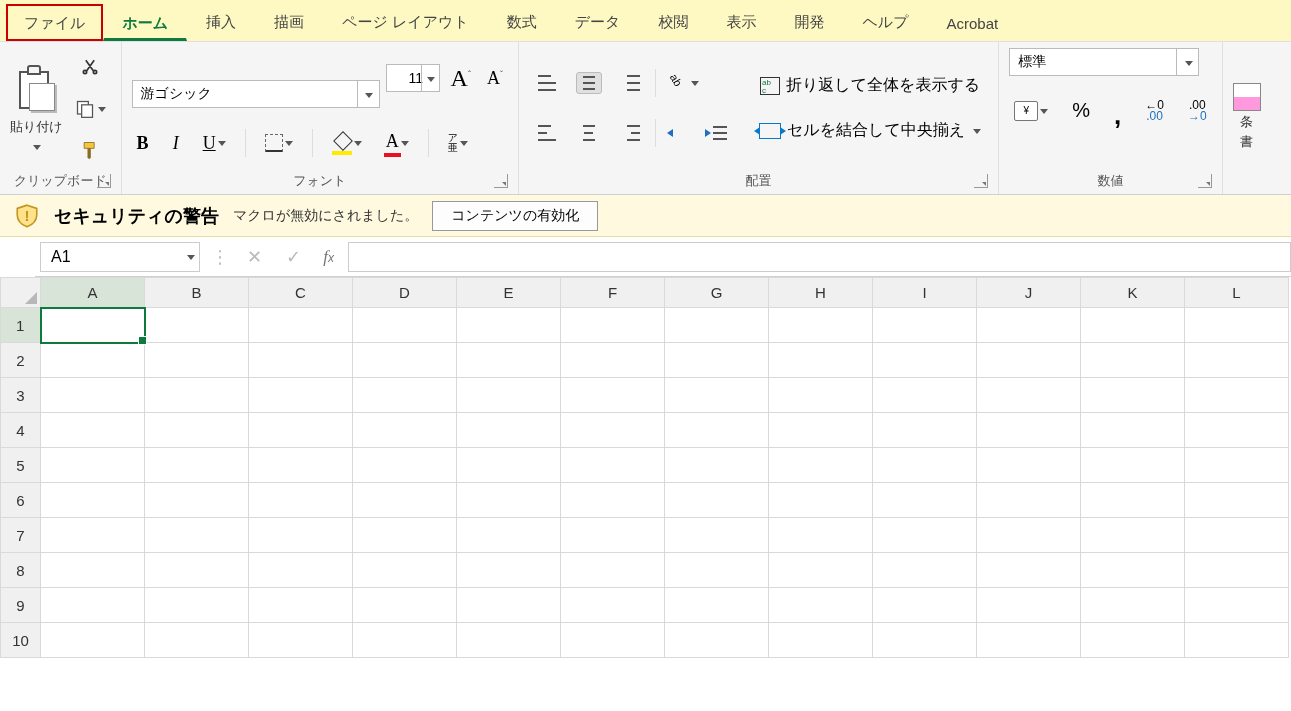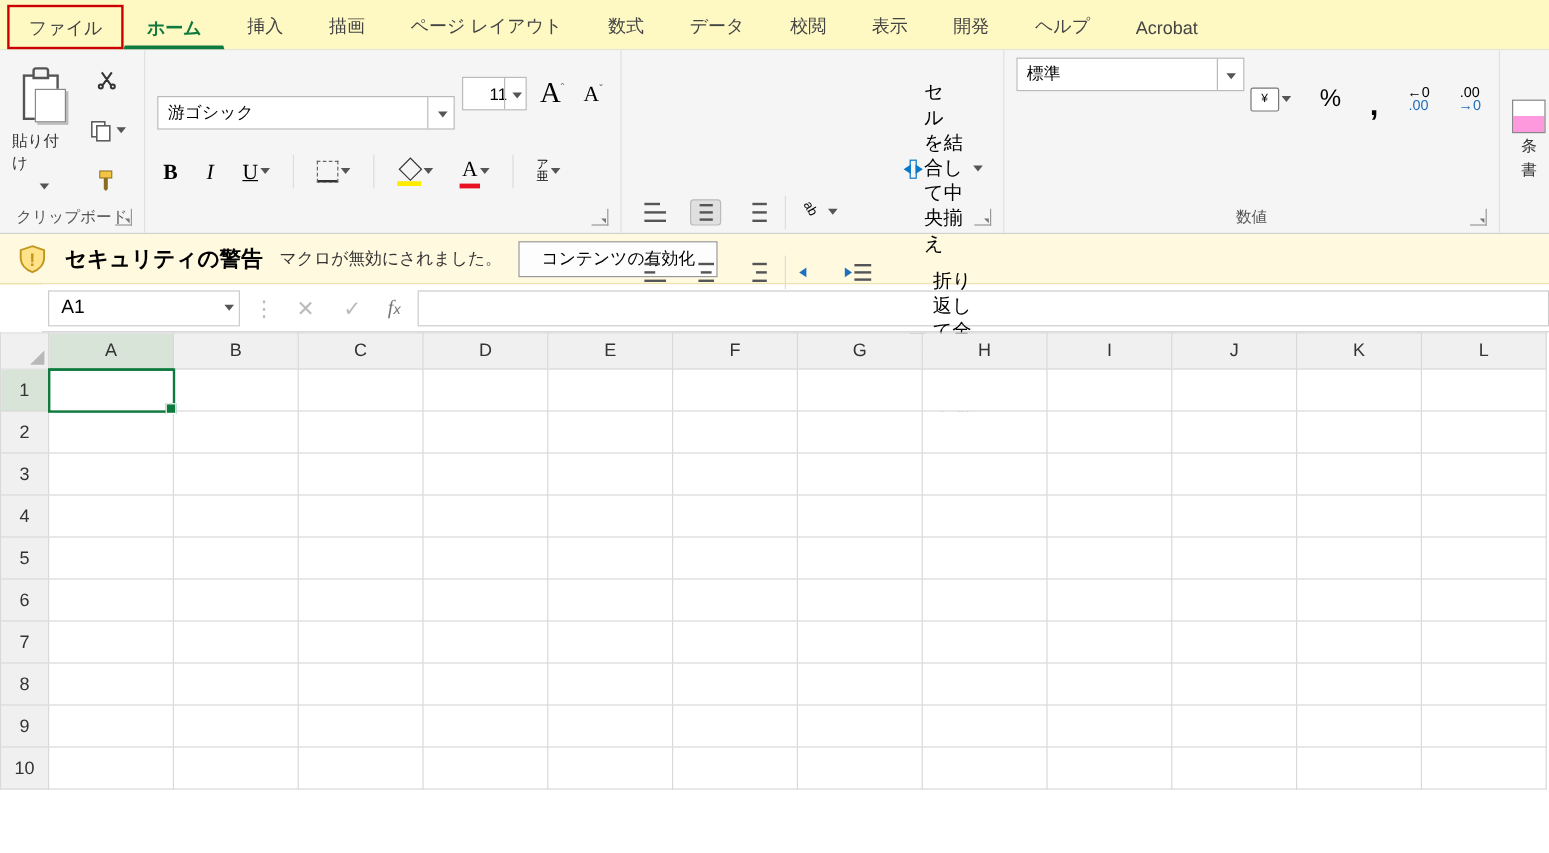--- a/index.html
+++ b/index.html
@@ -262,20 +262,21 @@
         <div class="sep"></div>
         <div class="btn">
           <div class="phon">
             <div>ア</div>
               <div>亜</div>
           </div>
           <span class="dd"></span>
         </div>
       </div>
     </div>
+    <div class="label">フォント</div>
     <div class="launcher"></div>
   </div>
 
   <div class="group">
     <div class="body" style="gap:20px;">
       <div>
         <div class="al-row">
           <div class="btn">
               <div class="al-ico tl">
                 <span></span>
@@ -336,37 +337,37 @@
           <div class="btn">
               <div class="indent inc">
                 <span></span>
                 <span></span>
                 <span></span>
               </div>
             </div>
         </div>
       </div>
       <div>
+        <div class="btn wrap-btn">
+          <div class="wrap-ico">ab<br>c</div>
+          <span>折り返して全体を表示する</span>
+        </div>
         <div class="btn wrap-btn" style="margin-top:14px;">
           <div class="merge-ico"></div>
           <span>セルを結合して中央揃え</span>
           <span class="dd"></span>
         </div>
-        <div class="btn wrap-btn">
-          <div class="wrap-ico">ab<br>c</div>
-          <span>折り返して全体を表示する</span>
-        </div>
       </div>
     </div>
     <div class="label">配置</div>
     <div class="launcher"></div>
   </div>
 
   <div class="group">
-    <div class="body" style="flex-direction:row;align-items:flex-start;">
+    <div class="body" style="flex-direction:column;align-items:flex-start;">
       <div class="num-fmt">
         <span>標準</span>
         <div class="dd-box">
             <span class="dd"></span>
           </div>
       </div>
       <div class="num-row2">
         <div class="btn">
             <div class="cur-ico">¥</div>
             <span class="dd"></span>

